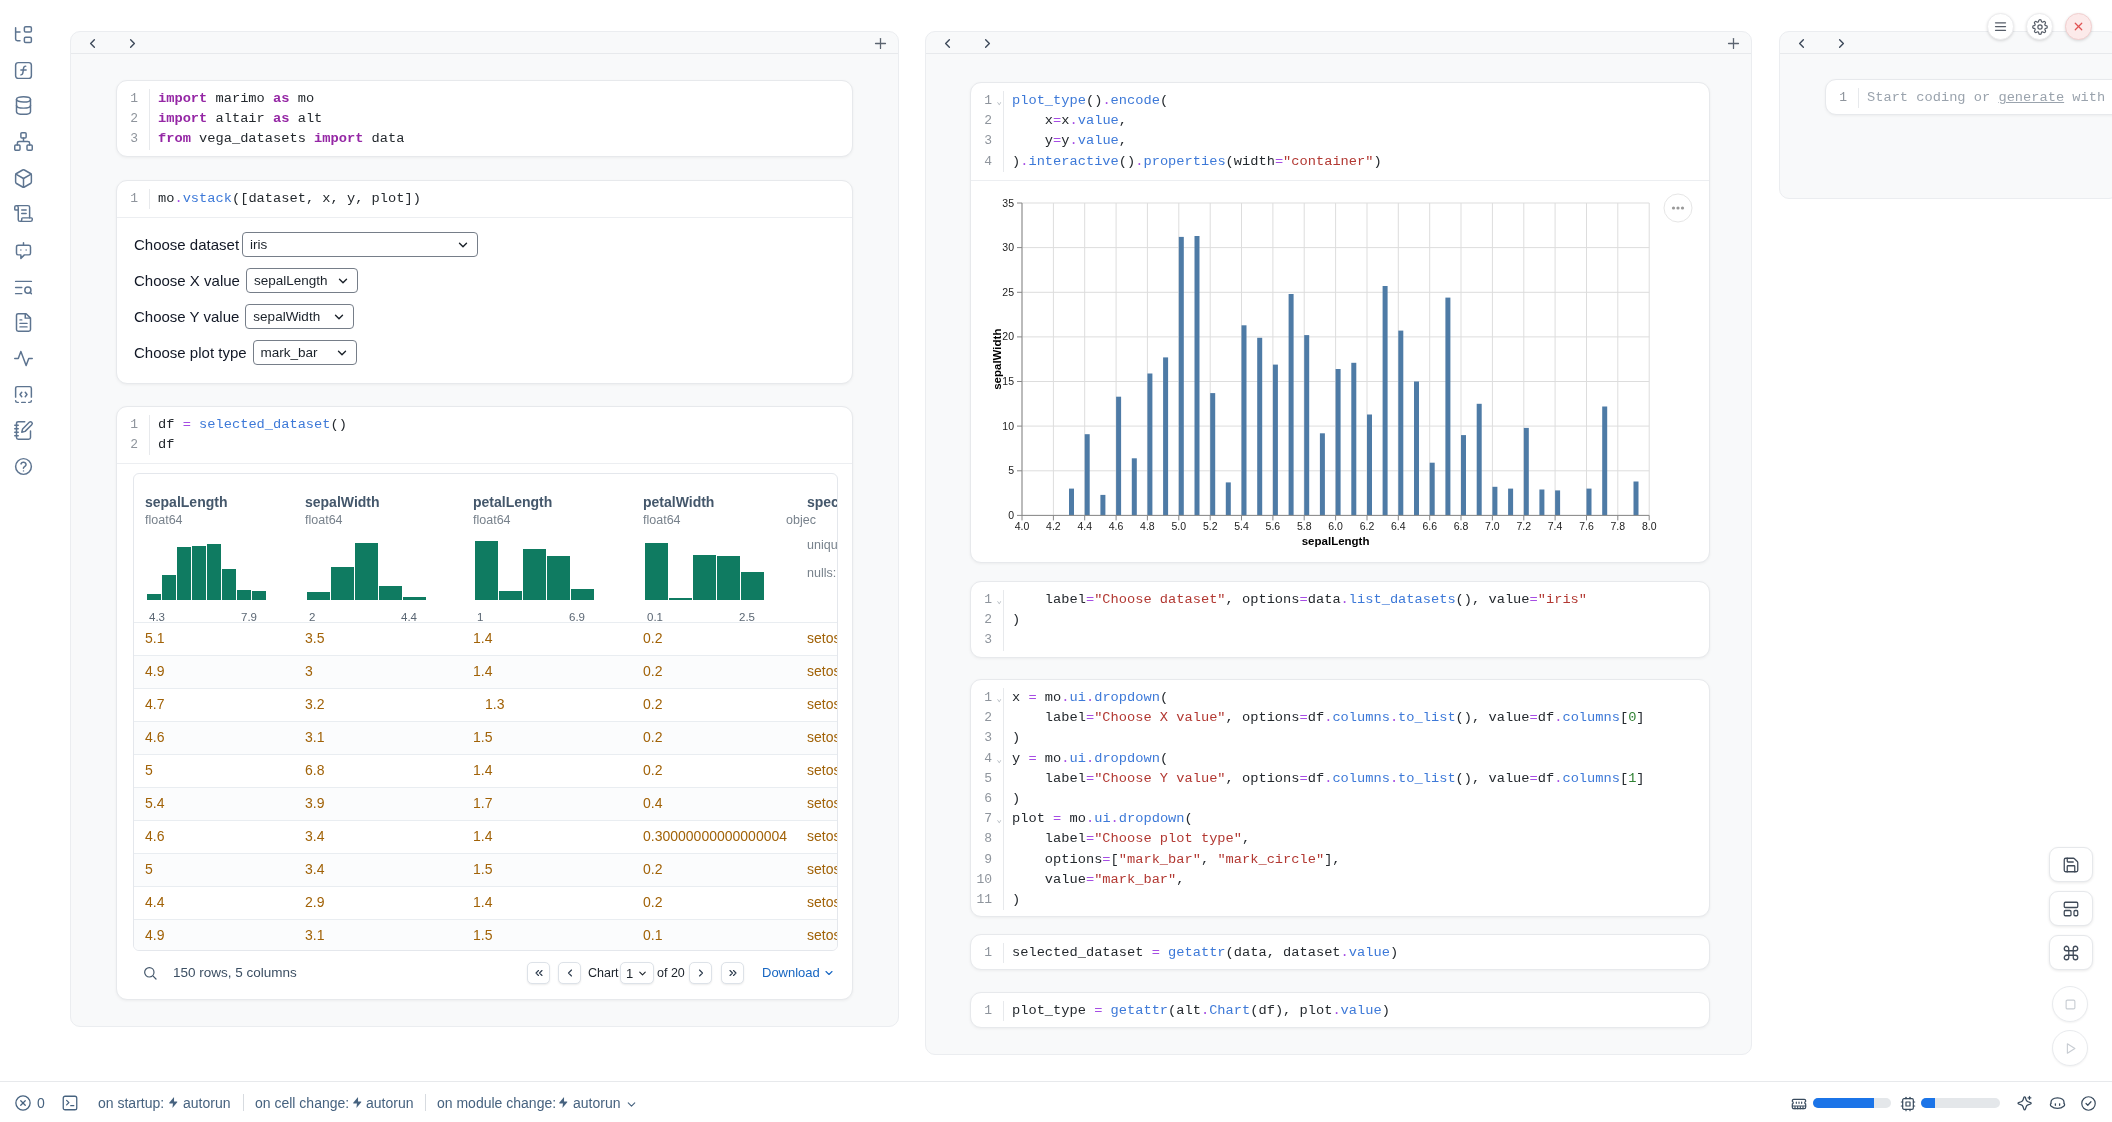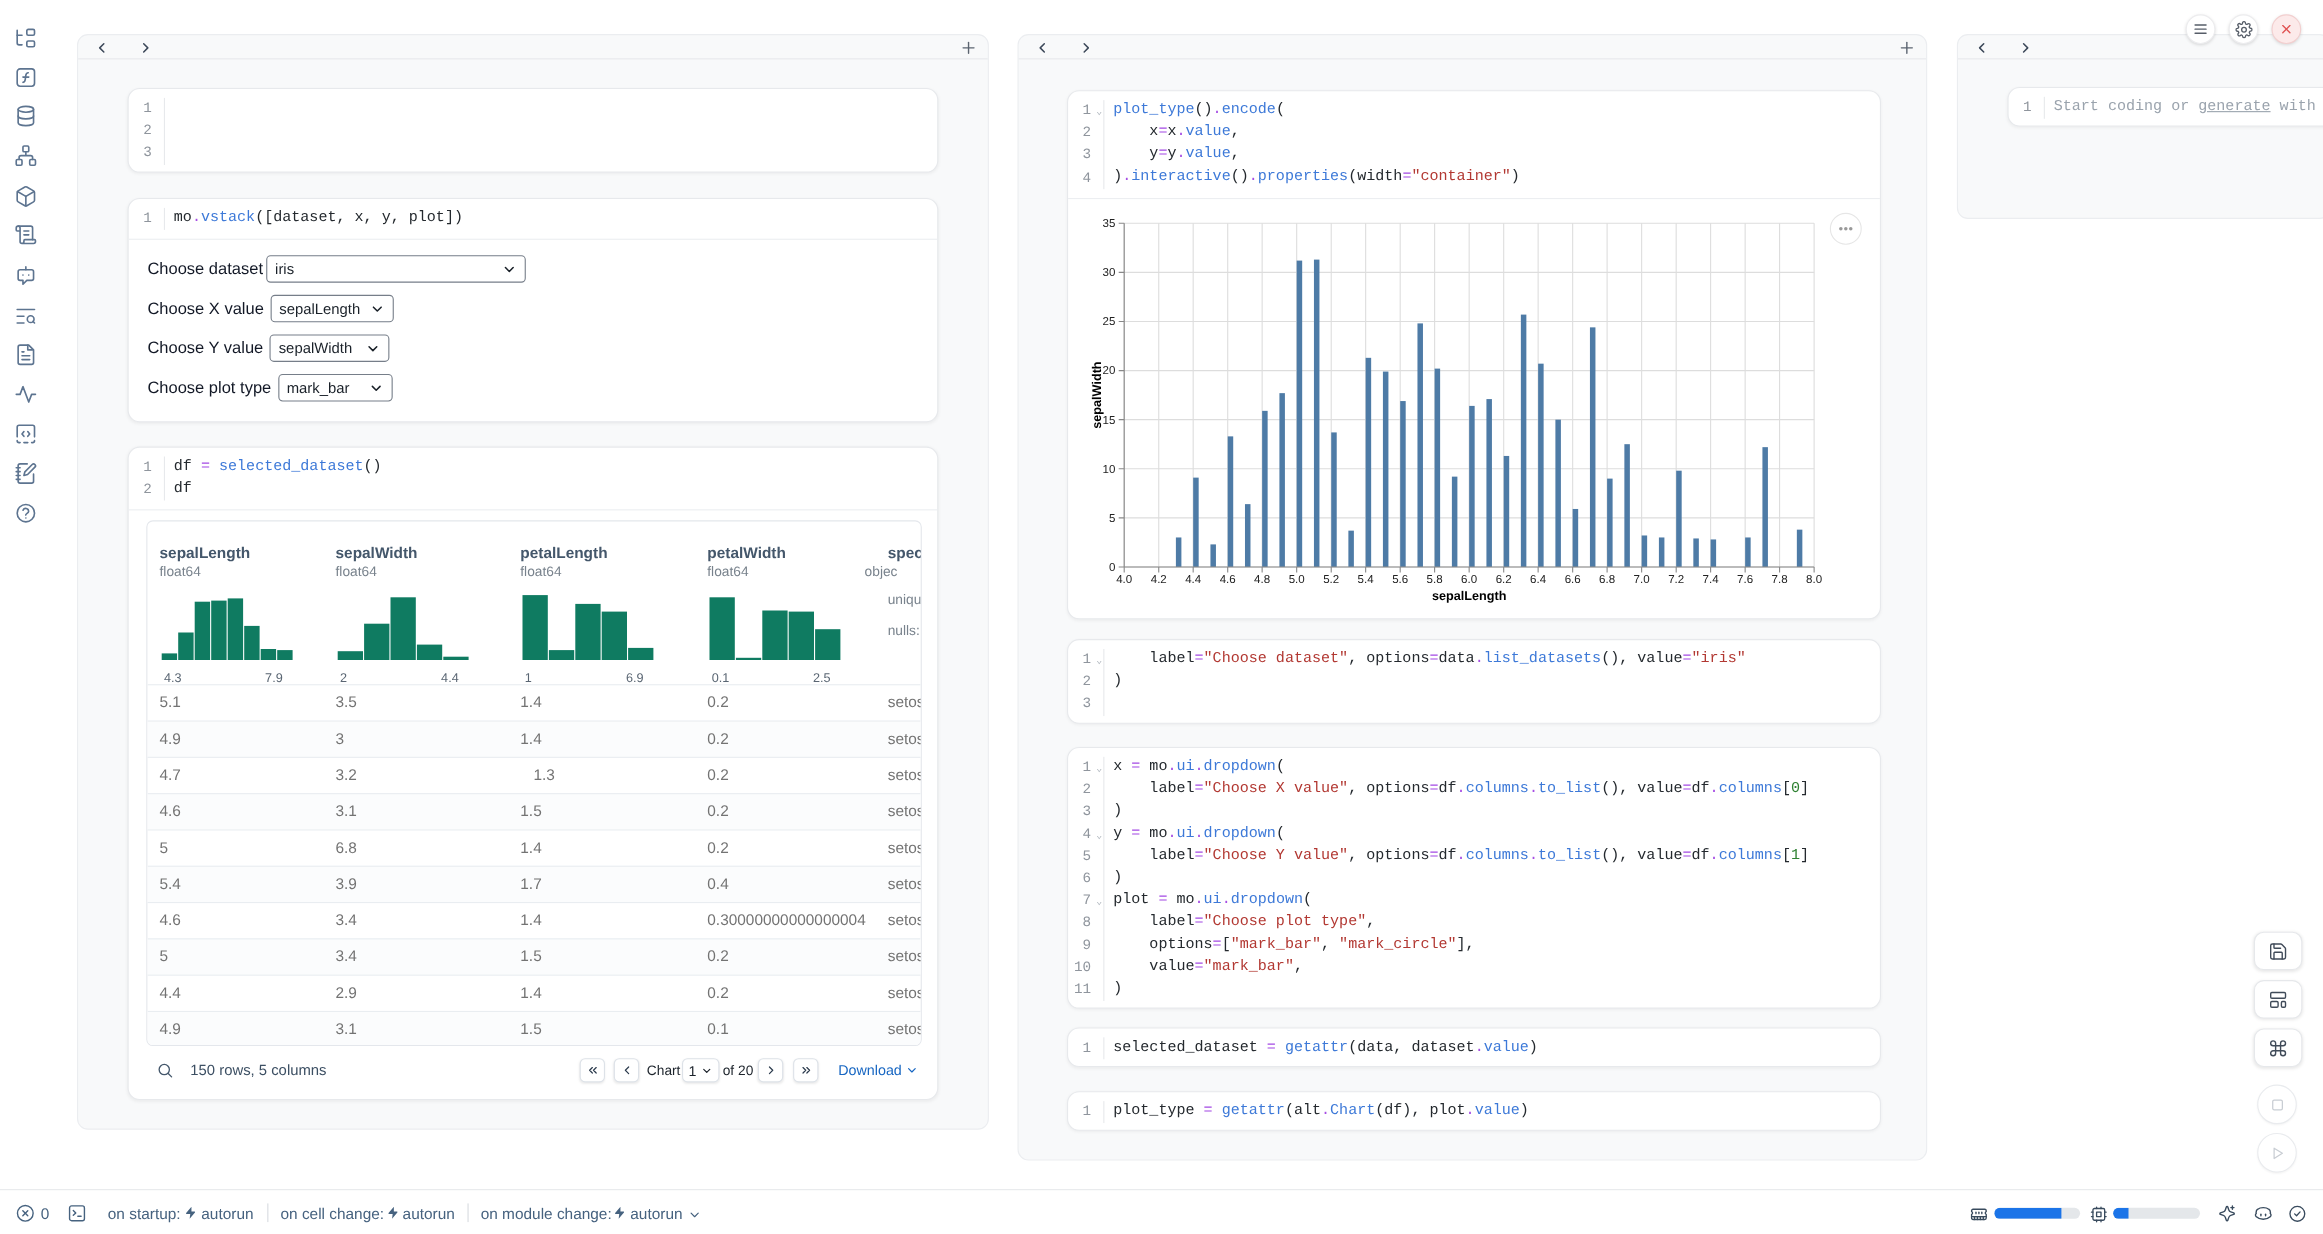--- a/index.html
+++ b/index.html
@@ -22,21 +22,21 @@
 n2{color:#2f8132}
 .divid{border-top:1px solid #eceef1}
 .lbl{font-size:15px;color:#121826}
 .sel{display:inline-flex;align-items:center;justify-content:space-between;height:25px;
  border:1px solid #767e89;border-radius:4px;background:#fff;padding:0 7px;
  font-size:13.5px;color:#1a2129}
 svg{display:block}
 .tbl{position:absolute;background:#fff;border:1px solid #e4e7ec;border-radius:6px;overflow:hidden}
 .cname{position:absolute;font-size:14px;font-weight:bold;color:#44576b;white-space:nowrap}
 .ctype{position:absolute;font-size:12.5px;color:#78828c;white-space:nowrap}
-.cval{position:absolute;font-size:14px;color:#737373;white-space:nowrap}
+.cval{position:absolute;font-size:14px;color:#a16207;white-space:nowrap}
 .hbar{position:absolute;background:#0f7b61}
 .hlab{position:absolute;font-size:11.5px;color:#5a6673}
 .trow{position:absolute;left:0;right:0;height:33px;border-top:1px solid #e9edf1}
 .btn{position:absolute;width:23px;height:22px;background:#fff;border:1px solid #dde2e8;
  border-radius:5px;box-shadow:0 1px 2px rgba(0,0,0,.08);display:flex;align-items:center;justify-content:center}
 .fbtn{position:absolute;left:2049px;width:44px;height:35px;background:#fff;border:1px solid #e6e8eb;
  border-radius:9px;box-shadow:0 1px 3px rgba(0,0,0,.09);display:flex;align-items:center;justify-content:center;color:#404b59}
 .cbtn{position:absolute;left:2052px;width:36px;height:36px;background:#fff;border:1px solid #e9ebee;
  border-radius:50%;box-shadow:0 1px 2px rgba(0,0,0,.05);display:flex;align-items:center;justify-content:center;color:#c8cdd3}
 .tr-ic{position:absolute;top:13px;width:27px;height:27px;border-radius:50%;background:#fff;
@@ -199,20 +199,21 @@
       </svg>
     </div>
   </div>
 <div class="cell" style="left:116px;top:80px;width:737px;height:77px">
     <div class="code">
       <div class="gut">
         <div>1</div>
         <div>2</div>
         <div>3</div>
       </div>
+      <div class="src"><div><k>import</k> marimo <k>as</k> mo</div><div><k>import</k> altair <k>as</k> alt</div><div><k>from</k> vega_datasets <k>import</k> data</div></div>
     </div>
   </div>
 <div class="cell" style="left:116px;top:180px;width:737px;height:204px">
     <div class="code">
       <div class="gut">
         <div>1</div>
       </div>
       <div class="src"><div>mo<o>.</o><b2>vstack</b2>([dataset, x, y, plot])</div></div>
     </div>
     <div class="divid"></div>

